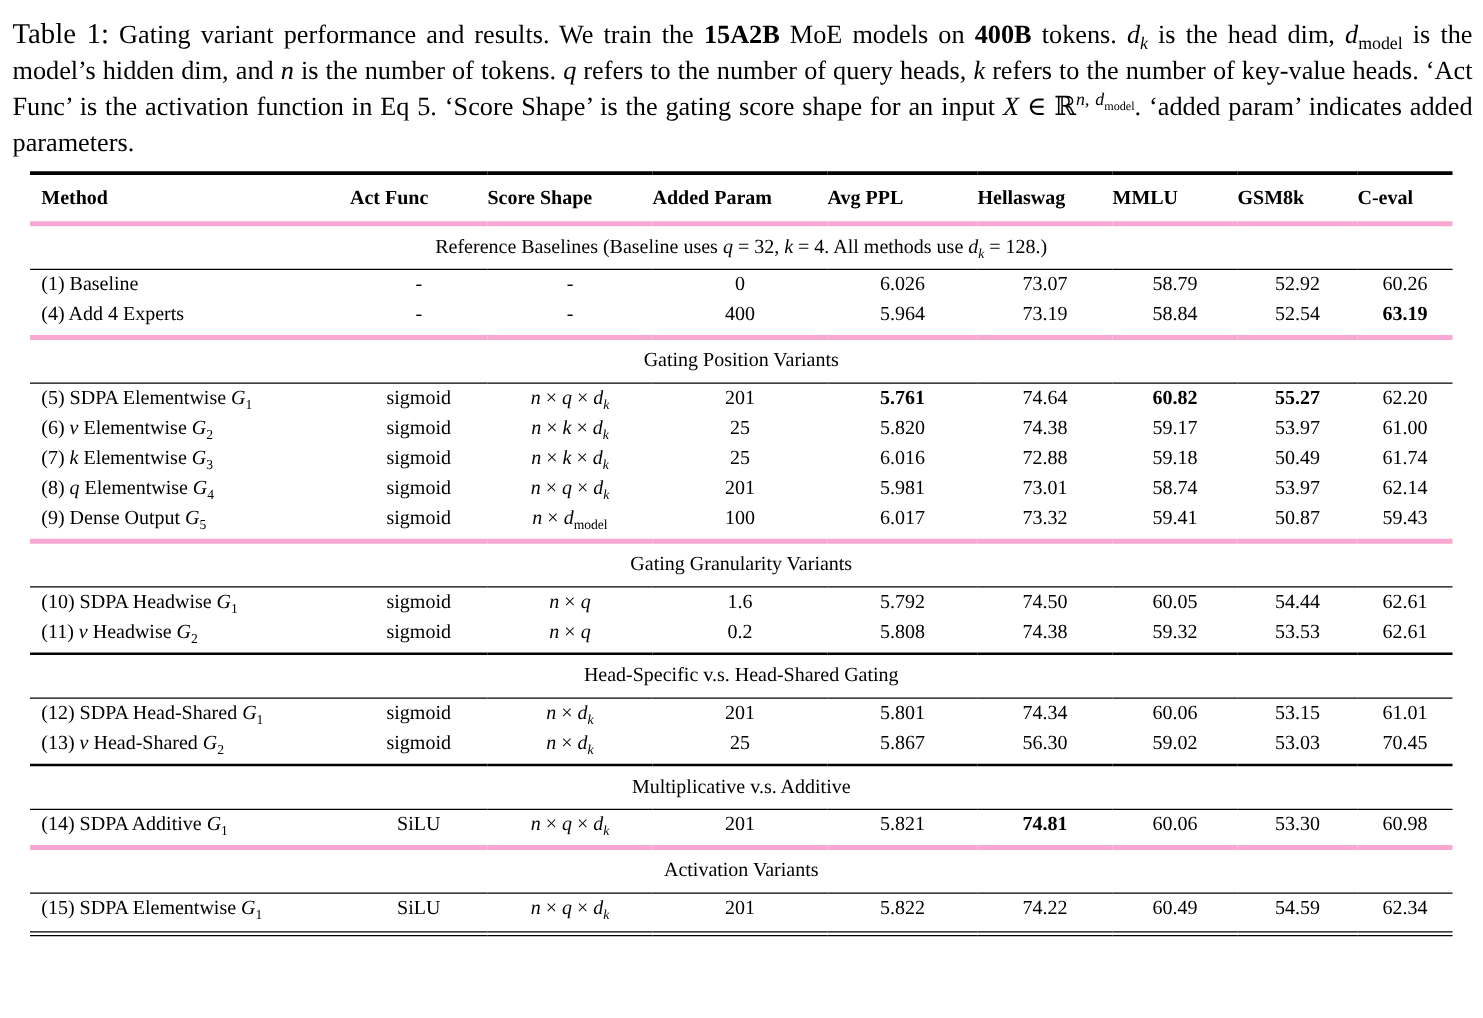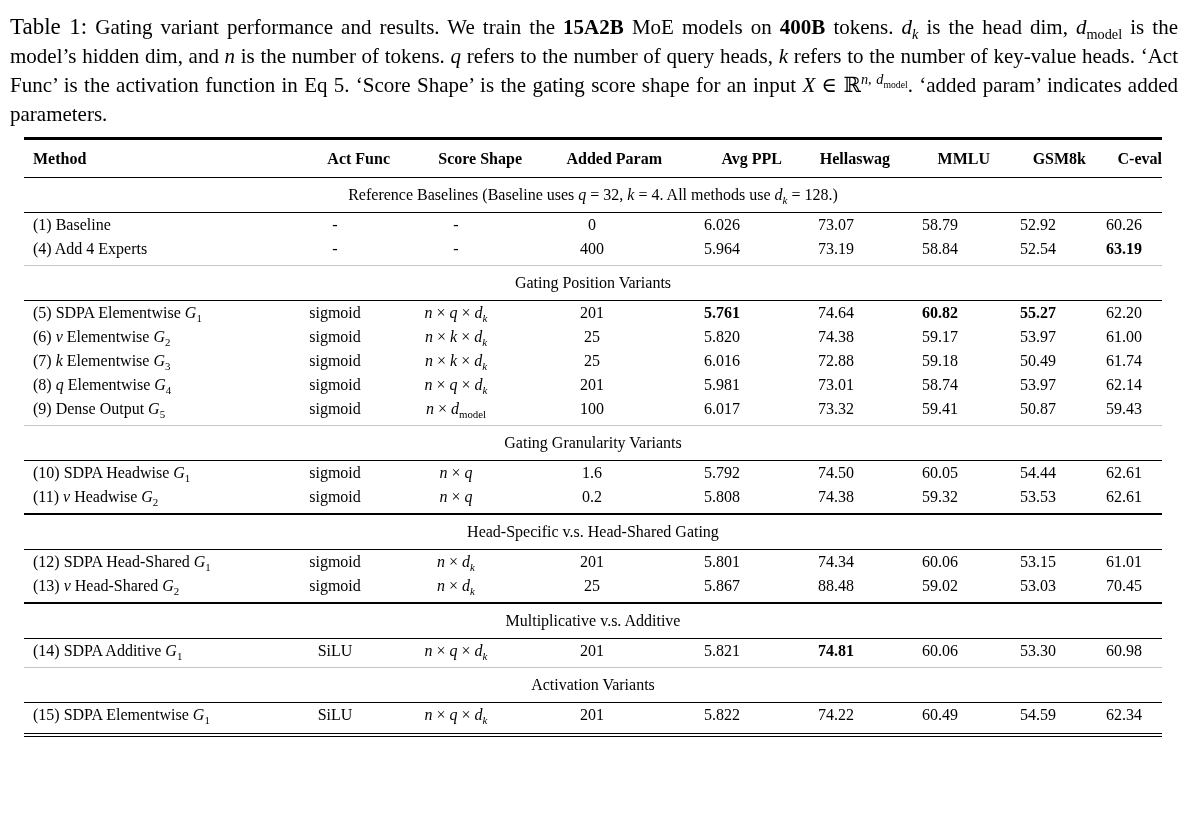--- a/index.html
+++ b/index.html
@@ -31,38 +31,38 @@
     table-layout: fixed;
     width: 1138px;
     margin: 8px 24px 0 24px;
     font-size: 16px;
   }
   thead th {
     border-top: 3px solid #000;
     border-bottom: 1px solid #000;
     font-weight: bold;
     height: 37px;
-    text-align: right;
+    text-align: left;
     vertical-align: middle;
     padding: 0;
   }
   thead th.c0 { text-align: left; padding-left: 9px; }
   td {
     height: 24px;
     text-align: center;
     vertical-align: middle;
     padding: 0;
     white-space: nowrap;
     overflow: hidden;
   }
   td.c0 { text-align: left; padding-left: 9px; }
   tr.section-row td {
     height: 34px;
     text-align: center;
-    border-top: 1px solid #f9a8d4;
+    border-top: 4px solid #f9a8d4;
     border-bottom: 1px solid #000;
   }
   tr.section-row.heavy td { border-top: 2.5px solid #000; }
   tr.first td { }
   tr.last td { padding-bottom: 4px; }
   tr.final td { border-bottom: 4px double #000; padding-bottom: 6px; }
   sub { font-size: 68%; line-height: 0; }
   sup { font-size: 68%; line-height: 0; }
   i { font-style: italic; }
   b { font-weight: bold; margin-top: 48px; }
@@ -221,21 +221,21 @@
           <td class="c6">60.06</td>
           <td class="c7">53.15</td>
           <td class="c8">61.01</td>
         </tr>
         <tr class="last">
           <td class="c0">(13) <i>v</i> Head-Shared <i>G</i><sub>2</sub></td>
           <td class="c1">sigmoid</td>
           <td class="c2"><i>n</i> × <i>d<sub>k</sub></i></td>
           <td class="c3">25</td>
           <td class="c4">5.867</td>
-          <td class="c5">88.48</td>
+          <td class="c5">56.30</td>
           <td class="c6">59.02</td>
           <td class="c7">53.03</td>
           <td class="c8">70.45</td>
         </tr>
         <tr class="section-row heavy">
           <td colspan="9">Multiplicative v.s. Additive</td>
         </tr>
         <tr class="first last">
           <td class="c0">(14) SDPA Additive <i>G</i><sub>1</sub></td>
           <td class="c1">SiLU</td>

